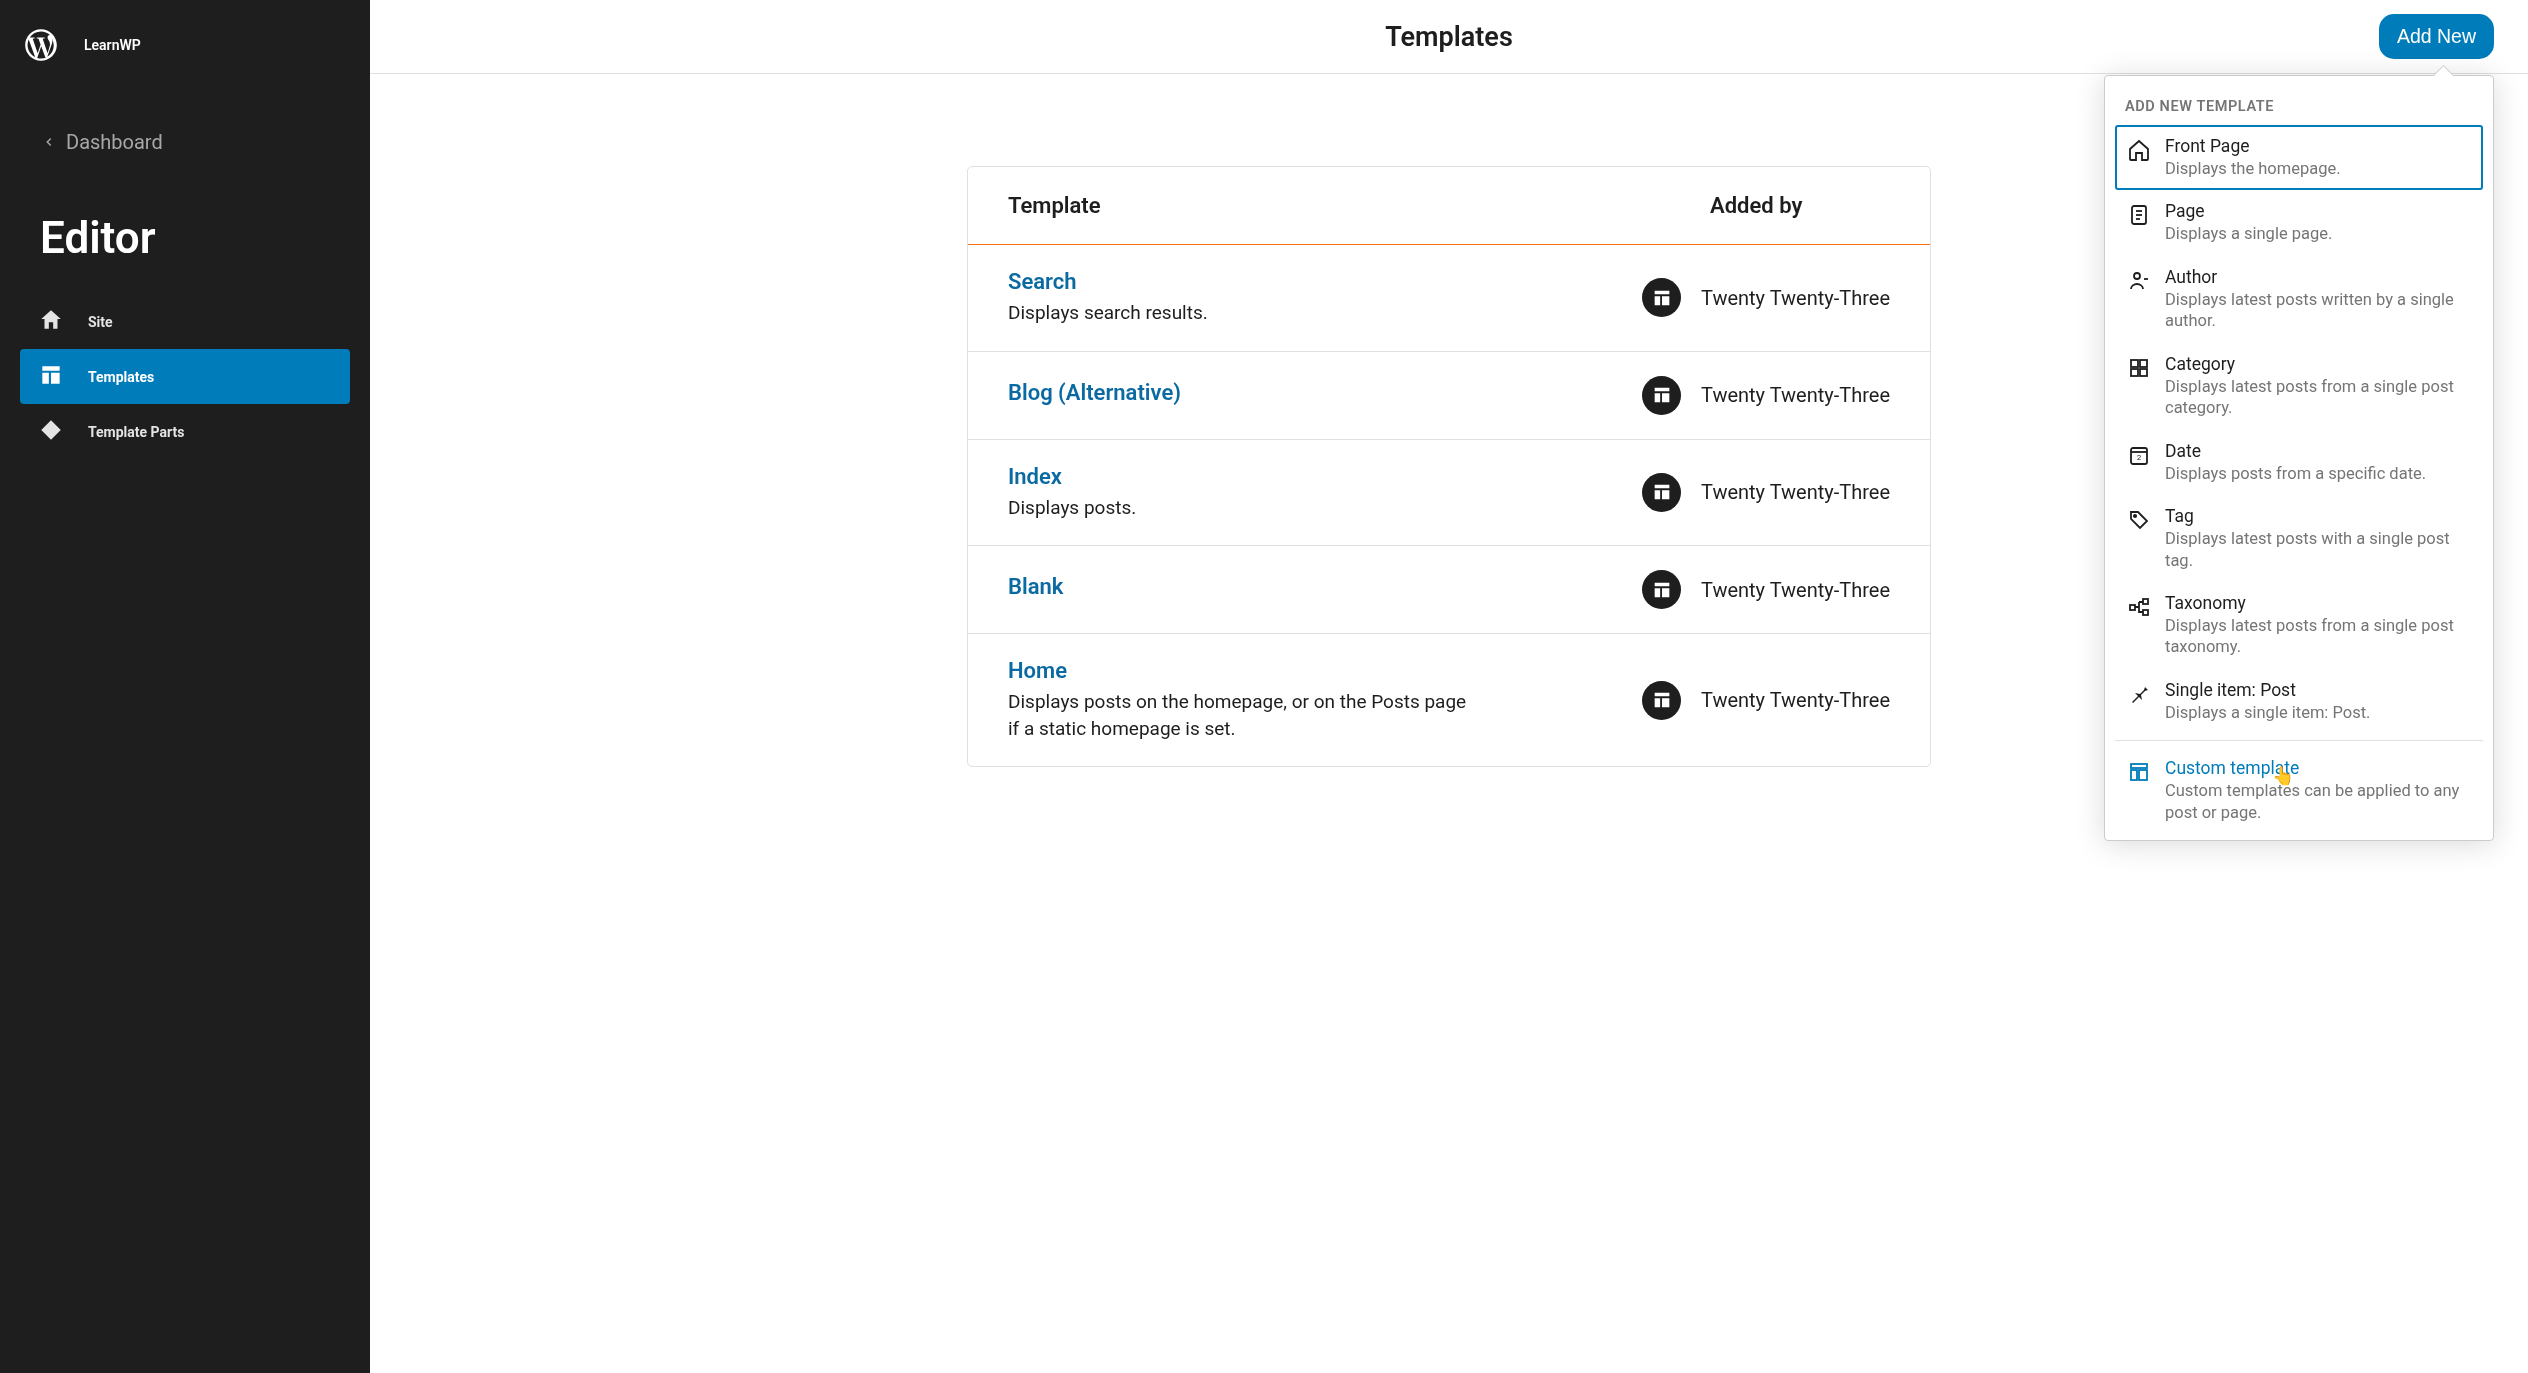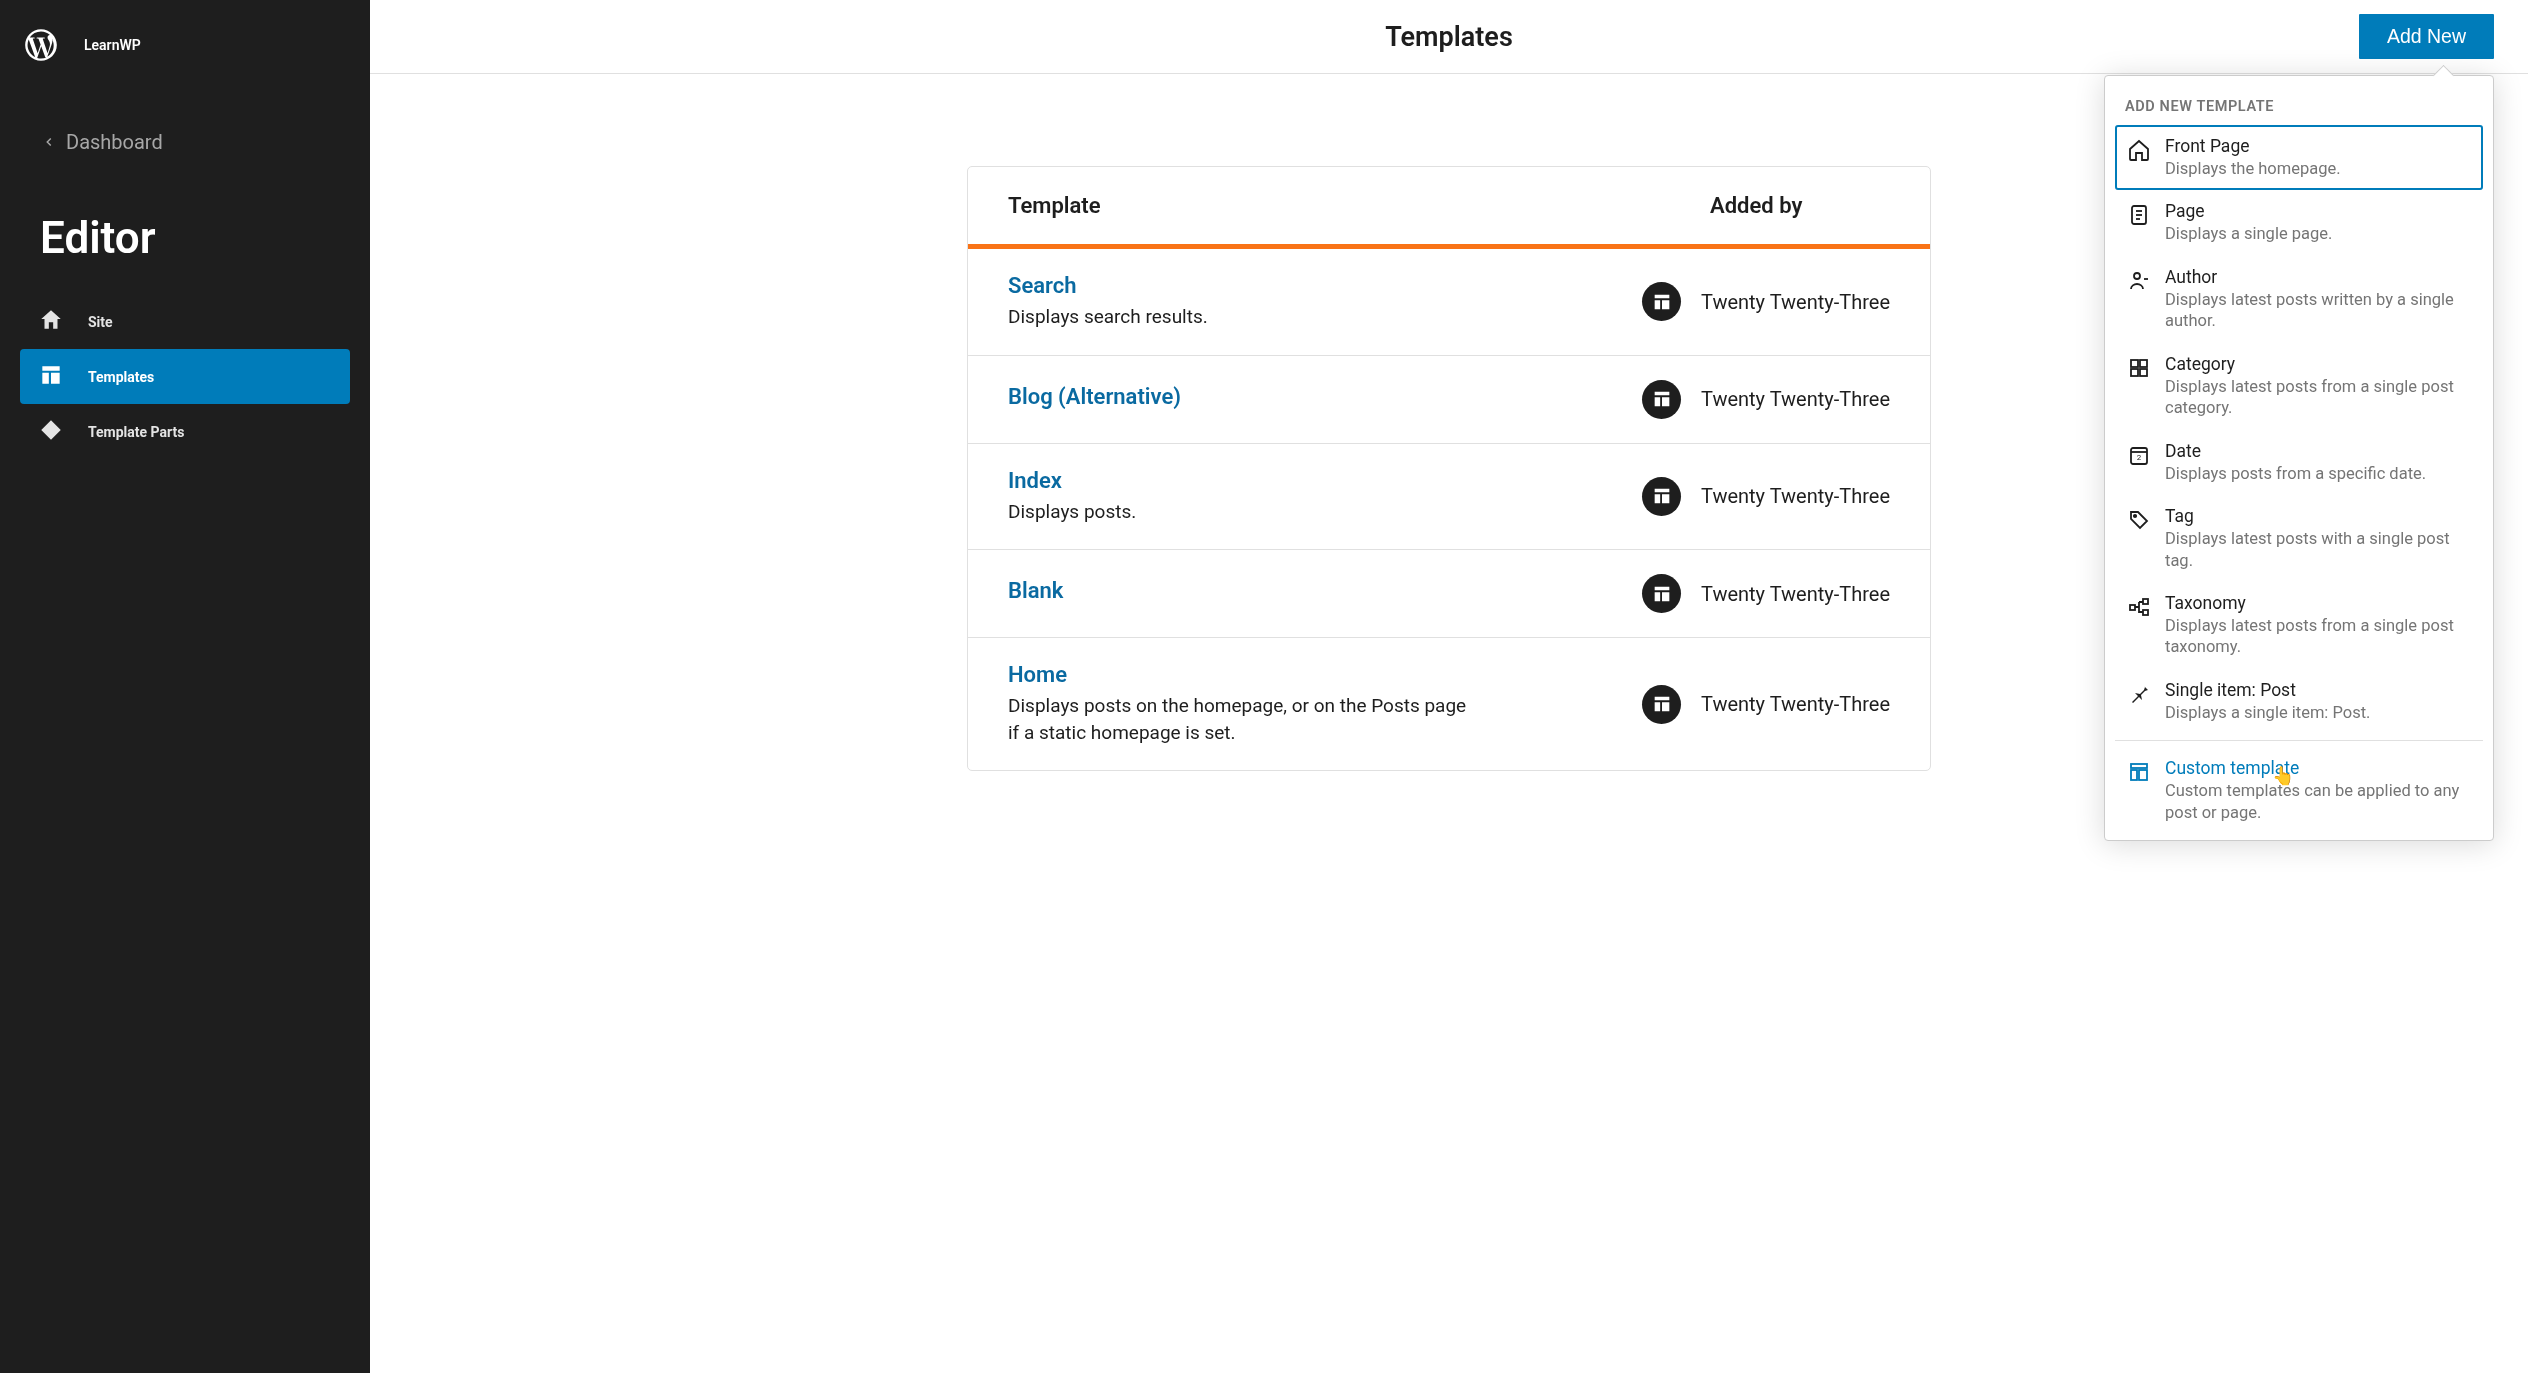--- a/index.html
+++ b/index.html
@@ -86,41 +86,41 @@
     font-weight: 600;
     color: #1e1e1e;
   }
   .add-new-btn {
     position: absolute;
     right: 34px;
     top: 14px;
     background: #007cba;
     color: #fff;
     font-size: 19.5px;
-    padding: 11px 28px;
+    padding: 11px 18px;
     border: none;
-    border-radius: 1px;
+    border-radius: 15px;
     cursor: pointer;
     font-weight: 400;
   }
   .list-area {
     padding: 92px 0 0 0;
     display: flex;
     justify-content: center;
   }
   .template-panel {
     width: 964px;
     border: 1px solid #e0e0e0;
     border-radius: 5px;
     background: #fff;
   }
   .panel-head {
     display: flex;
     padding: 26px 40px;
-    border-bottom: 5px solid #f97316;
+    border-bottom: 1px solid #f97316;
     font-size: 22px;
     font-weight: 600;
     color: #1e1e1e;
   }
   .col-template { flex: 1; }
   .col-added { min-width: 180px; }
   .template-row {
     display: flex;
     align-items: center;
     padding: 24px 40px;

